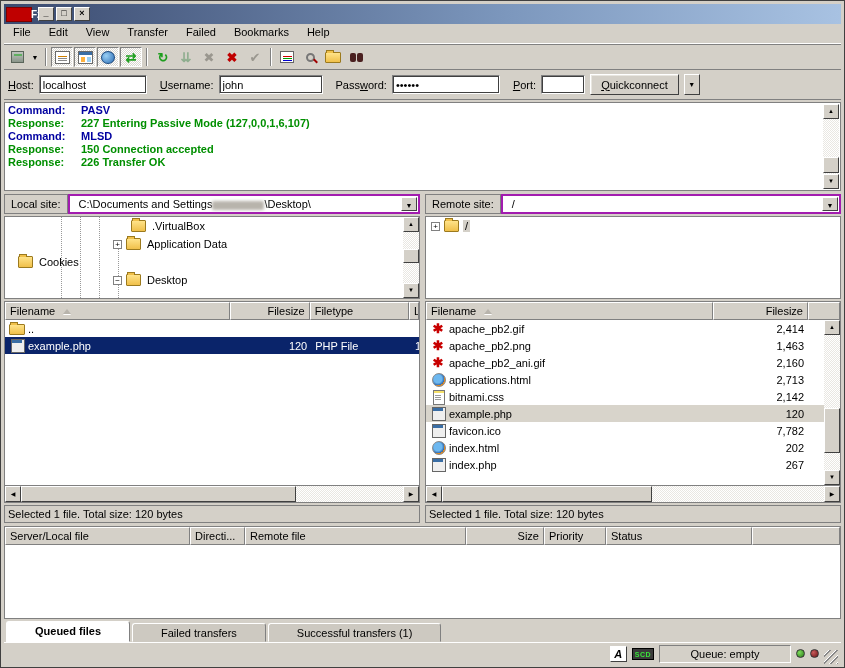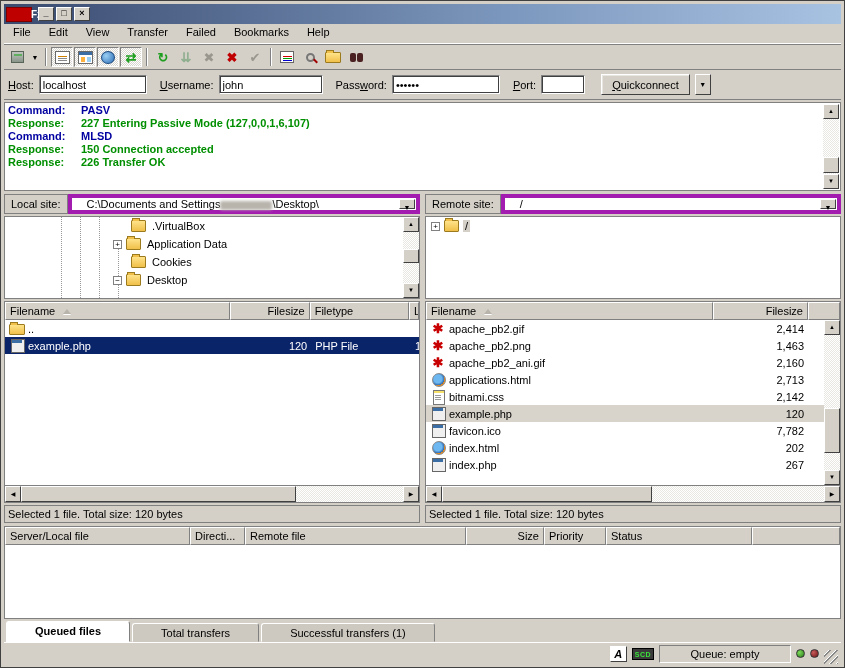--- a/index.html
+++ b/index.html
@@ -74,22 +74,22 @@
   .sb-track { position:absolute; left:0; right:0; background-color:#e9e7e2;
               background-image:conic-gradient(#fff 25%, transparent 0 50%, #fff 0 75%, transparent 0); background-size:2px 2px; }
   .sb-thumb { position:absolute; left:0; width:16px; background:#d4d0c8; border:1px solid; border-color:#fff #404040 #404040 #fff; }
 
   
   .main { flex:0 0 330px; display:flex; }
   .pane { width:416px; display:flex; flex-direction:column; }
   .splitter-v { width:5px; }
   .site-row { height:22px; flex:0 0 22px; display:flex; align-items:center; gap:0; }
   .site-label { border:1px solid #808080; background:#d4d0c8; height:20px; line-height:18px; padding:0 6px; }
-  .site-combo { flex:1; height:20px; background:#fff; border:4px solid #a21caf; display:flex; align-items:center;
-                padding-left:15px; position:relative; }
+  .site-combo { flex:1; height:20px; background:#fff; border:2px solid #a21caf; display:flex; align-items:center;
+                padding-left:9px; position:relative; }
   .combo-drop { position:absolute; right:1px; top:1px; bottom:1px; width:16px; background:#d4d0c8;
                 border:1px solid; border-color:#fff #404040 #404040 #fff; font-size:7px; text-align:center; line-height:16px; }
   .redacted { display:inline-block; width:52px; height:9px; background:#b8b4ac; filter:blur(1.5px); border-radius:2px; vertical-align:middle; }
 
   .treebox { height:83px; flex:0 0 83px; background:#fff; border:1px solid #808080; margin-top:1px;
              position:relative; overflow:hidden; font-size:11px; }
   .guide { position:absolute; top:0; bottom:0; border-left:1px dotted #999; }
   .tree-row { height:18px; display:flex; align-items:center; position:relative; }
   .expander { width:9px; height:9px; border:1px solid #808080; background:#fff; font-size:8px; line-height:7px;
               text-align:center; margin-right:4px; flex:0 0 9px; }
@@ -241,21 +241,21 @@
 
   <div class="quickbar">
     <span class="qlabel"><span></span><u>H</u><span>ost:</span></span>
     <input class="qinput" style="width: 108px;" value="localhost">
     <span class="qlabel" style="margin-left:8px"><span></span><u>U</u><span>sername:</span></span>
     <input class="qinput" style="width: 104px;" value="john">
     <span class="qlabel" style="margin-left:8px"><span>Pass</span><u>w</u><span>ord:</span></span>
     <input class="qinput" style="width: 108px;" value="••••••">
     <span class="qlabel" style="margin-left:8px"><span></span><u>P</u><span>ort:</span></span>
     <input class="qinput" style="width: 44px;" value="">
-    <button class="qc-btn" style="margin-left:11px"><span></span><u>Q</u><span>uickconnect</span></button>
+    <button class="qc-btn" style="margin-left:0"><span></span><u>Q</u><span>uickconnect</span></button>
     <div class="qc-drop">▼</div>
   </div>
 
   <div class="log">
     <div class="log-line">
         <span class="log-label k-command">Command:</span>
         <span class="k-command">PASV</span>
       </div>
     <div class="log-line">
         <span class="log-label k-response">Response:</span>
@@ -299,21 +299,21 @@
         <div class="tree-row" style="padding-left:113px">
           <span class="expander none"></span>
           <span class="folder"></span>
           <span class="tree-label">.VirtualBox</span>
         </div>
         <div class="tree-row" style="padding-left:108px">
           <span class="expander">+</span>
           <span class="folder"></span>
           <span class="tree-label">Application Data</span>
         </div>
-        <div class="tree-row" style="padding-left:113px">
+        <div class="tree-row" style="">
           <span class="expander none"></span>
           <span class="folder"></span>
           <span class="tree-label">Cookies</span>
         </div>
         <div class="tree-row" style="padding-left:108px">
           <span class="expander">−</span>
           <span class="folder"></span>
           <span class="tree-label">Desktop</span>
         </div>
         <div class="vscroll" style="top:0;right:0;bottom:0">
@@ -498,21 +498,21 @@
       <div class="hcell" style="width:146px">
           <span>Status</span>
         </div>
       <div class="hcell" style="flex:1"></div>
     </div>
     <div class="queue-body"></div>
   </div>
 
   <div class="tabs">
     <div class="tab active">Queued files</div>
-    <div class="tab">Total transfers</div>
+    <div class="tab">Failed transfers</div>
     <div class="tab">Successful transfers (1)</div>
   </div>
 
   <div class="statusbar">
     <div class="st-ascii">A</div>
     <div class="st-badge">SCD</div>
     <div class="st-queue">Queue: empty</div>
     <div class="led led-green"></div>
     <div class="led led-red"></div>
     <div class="grip"></div>

